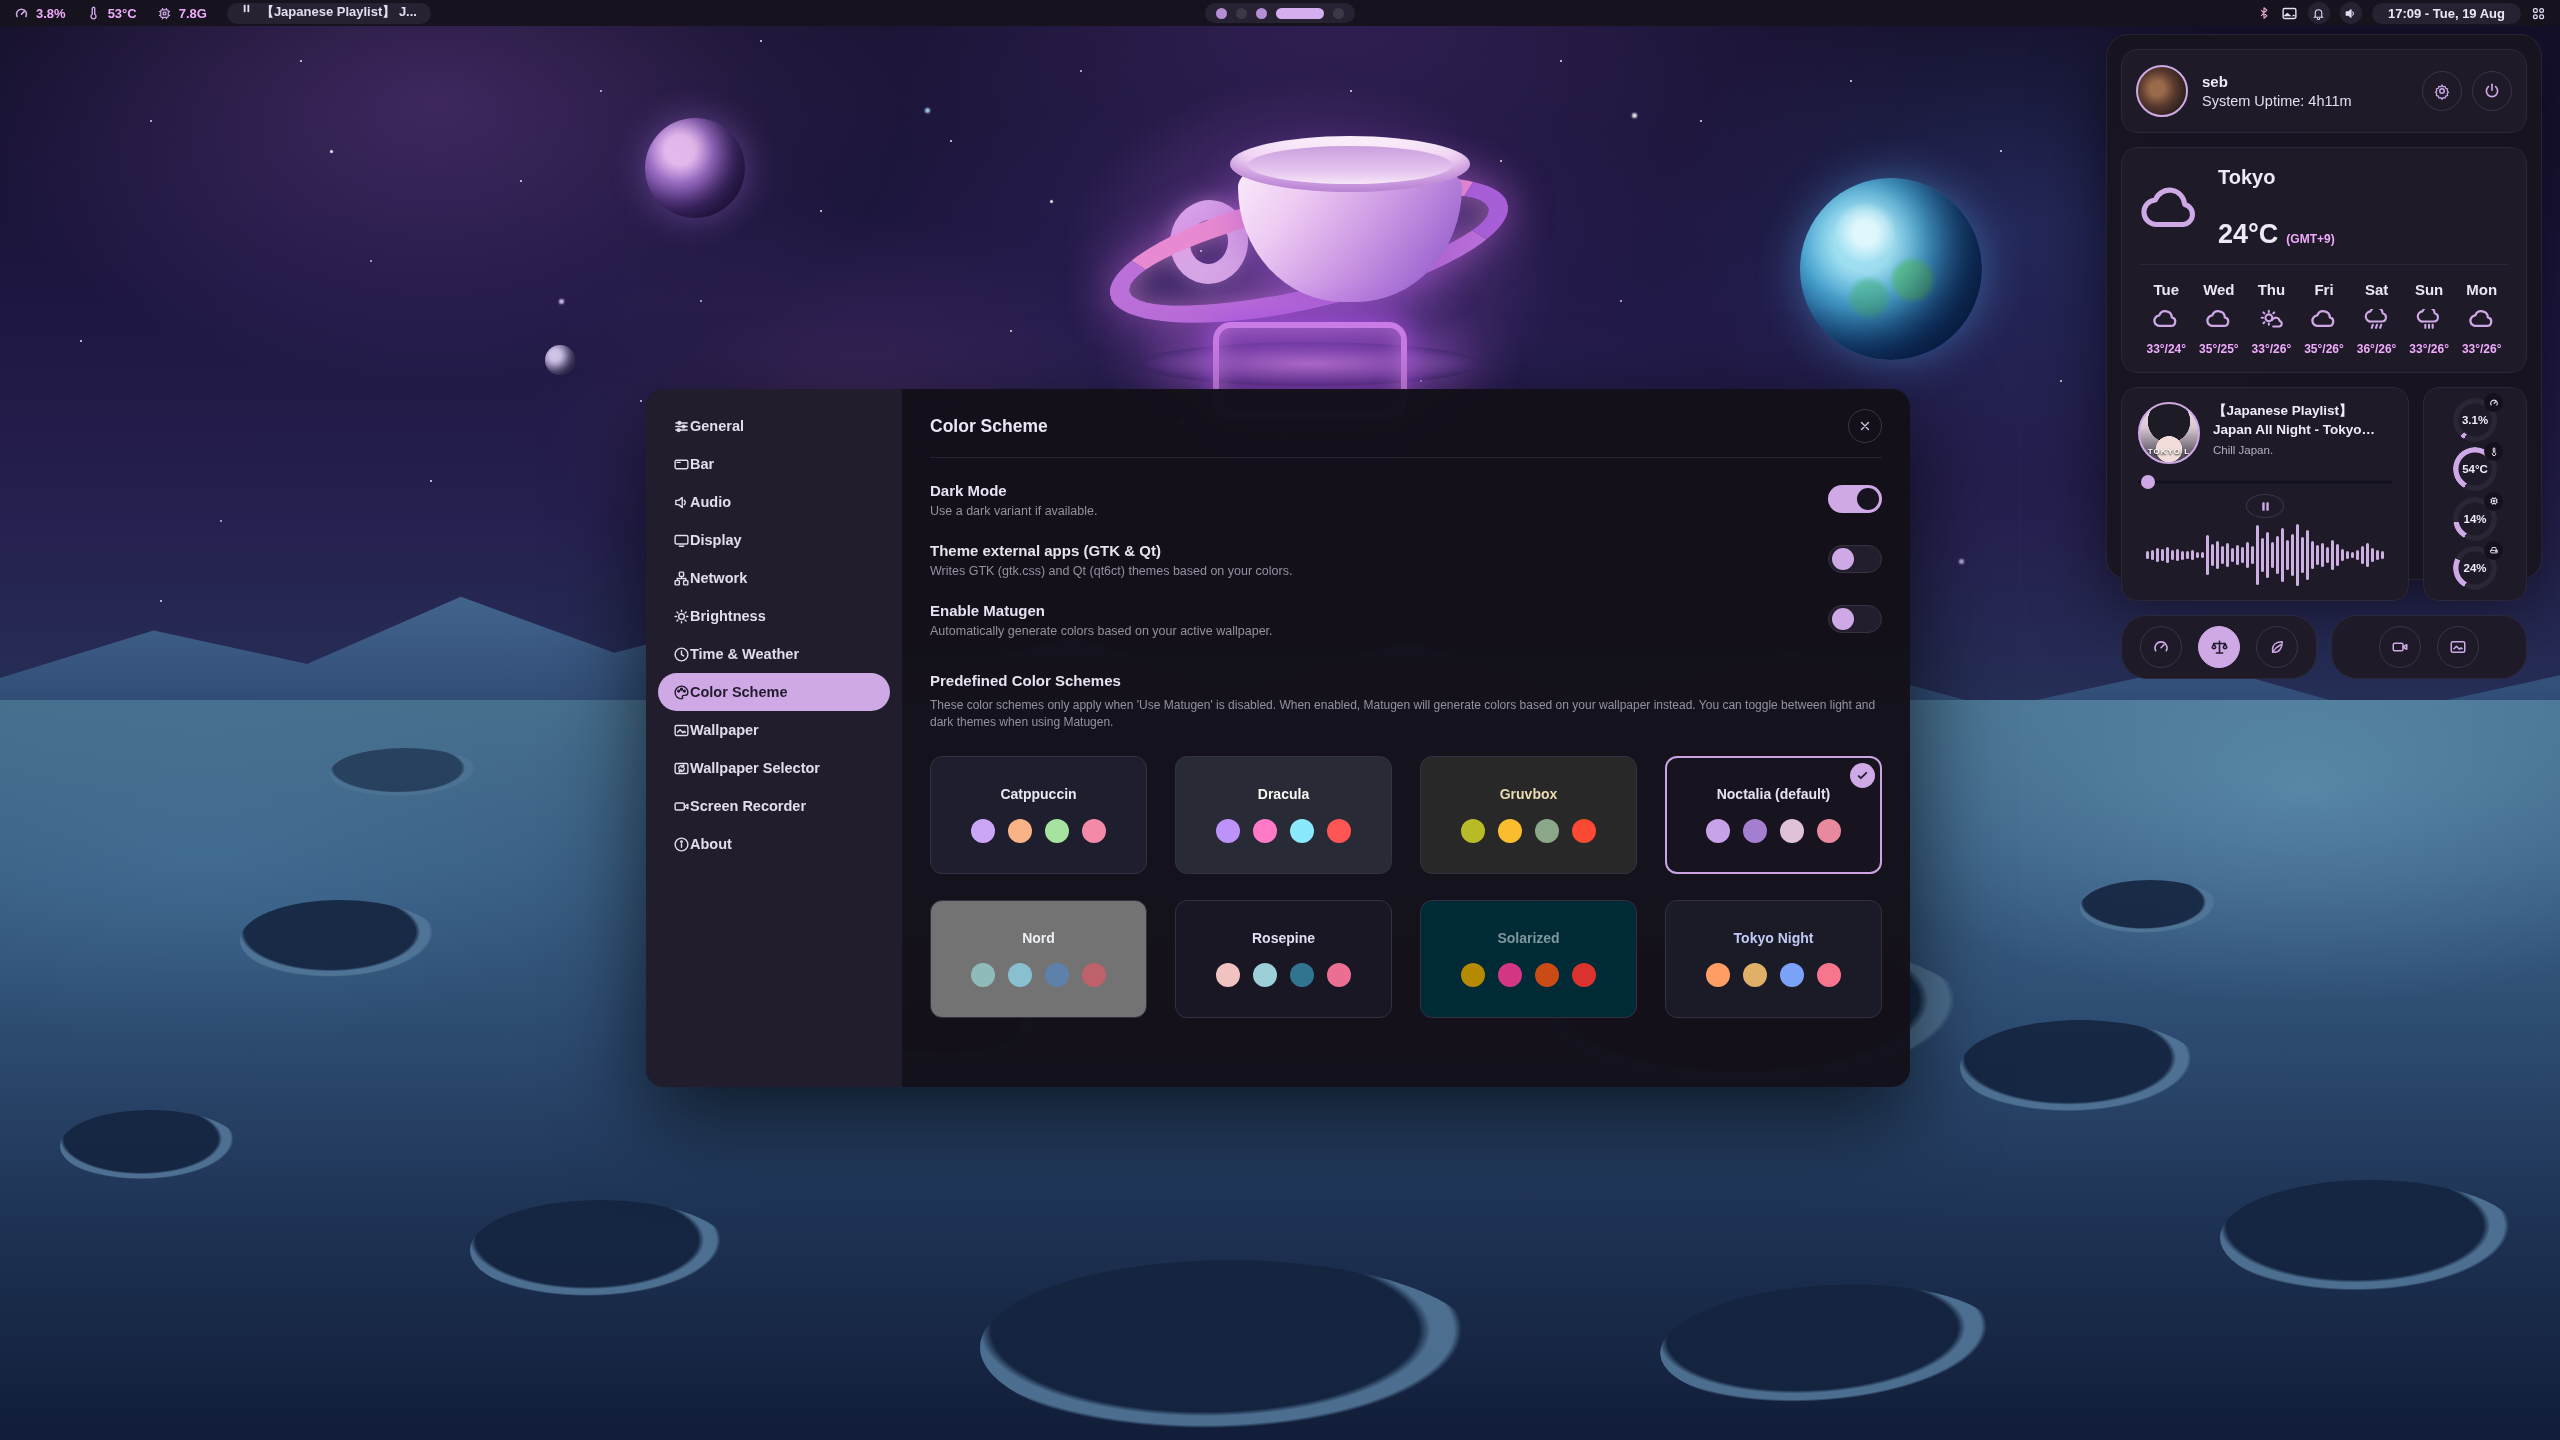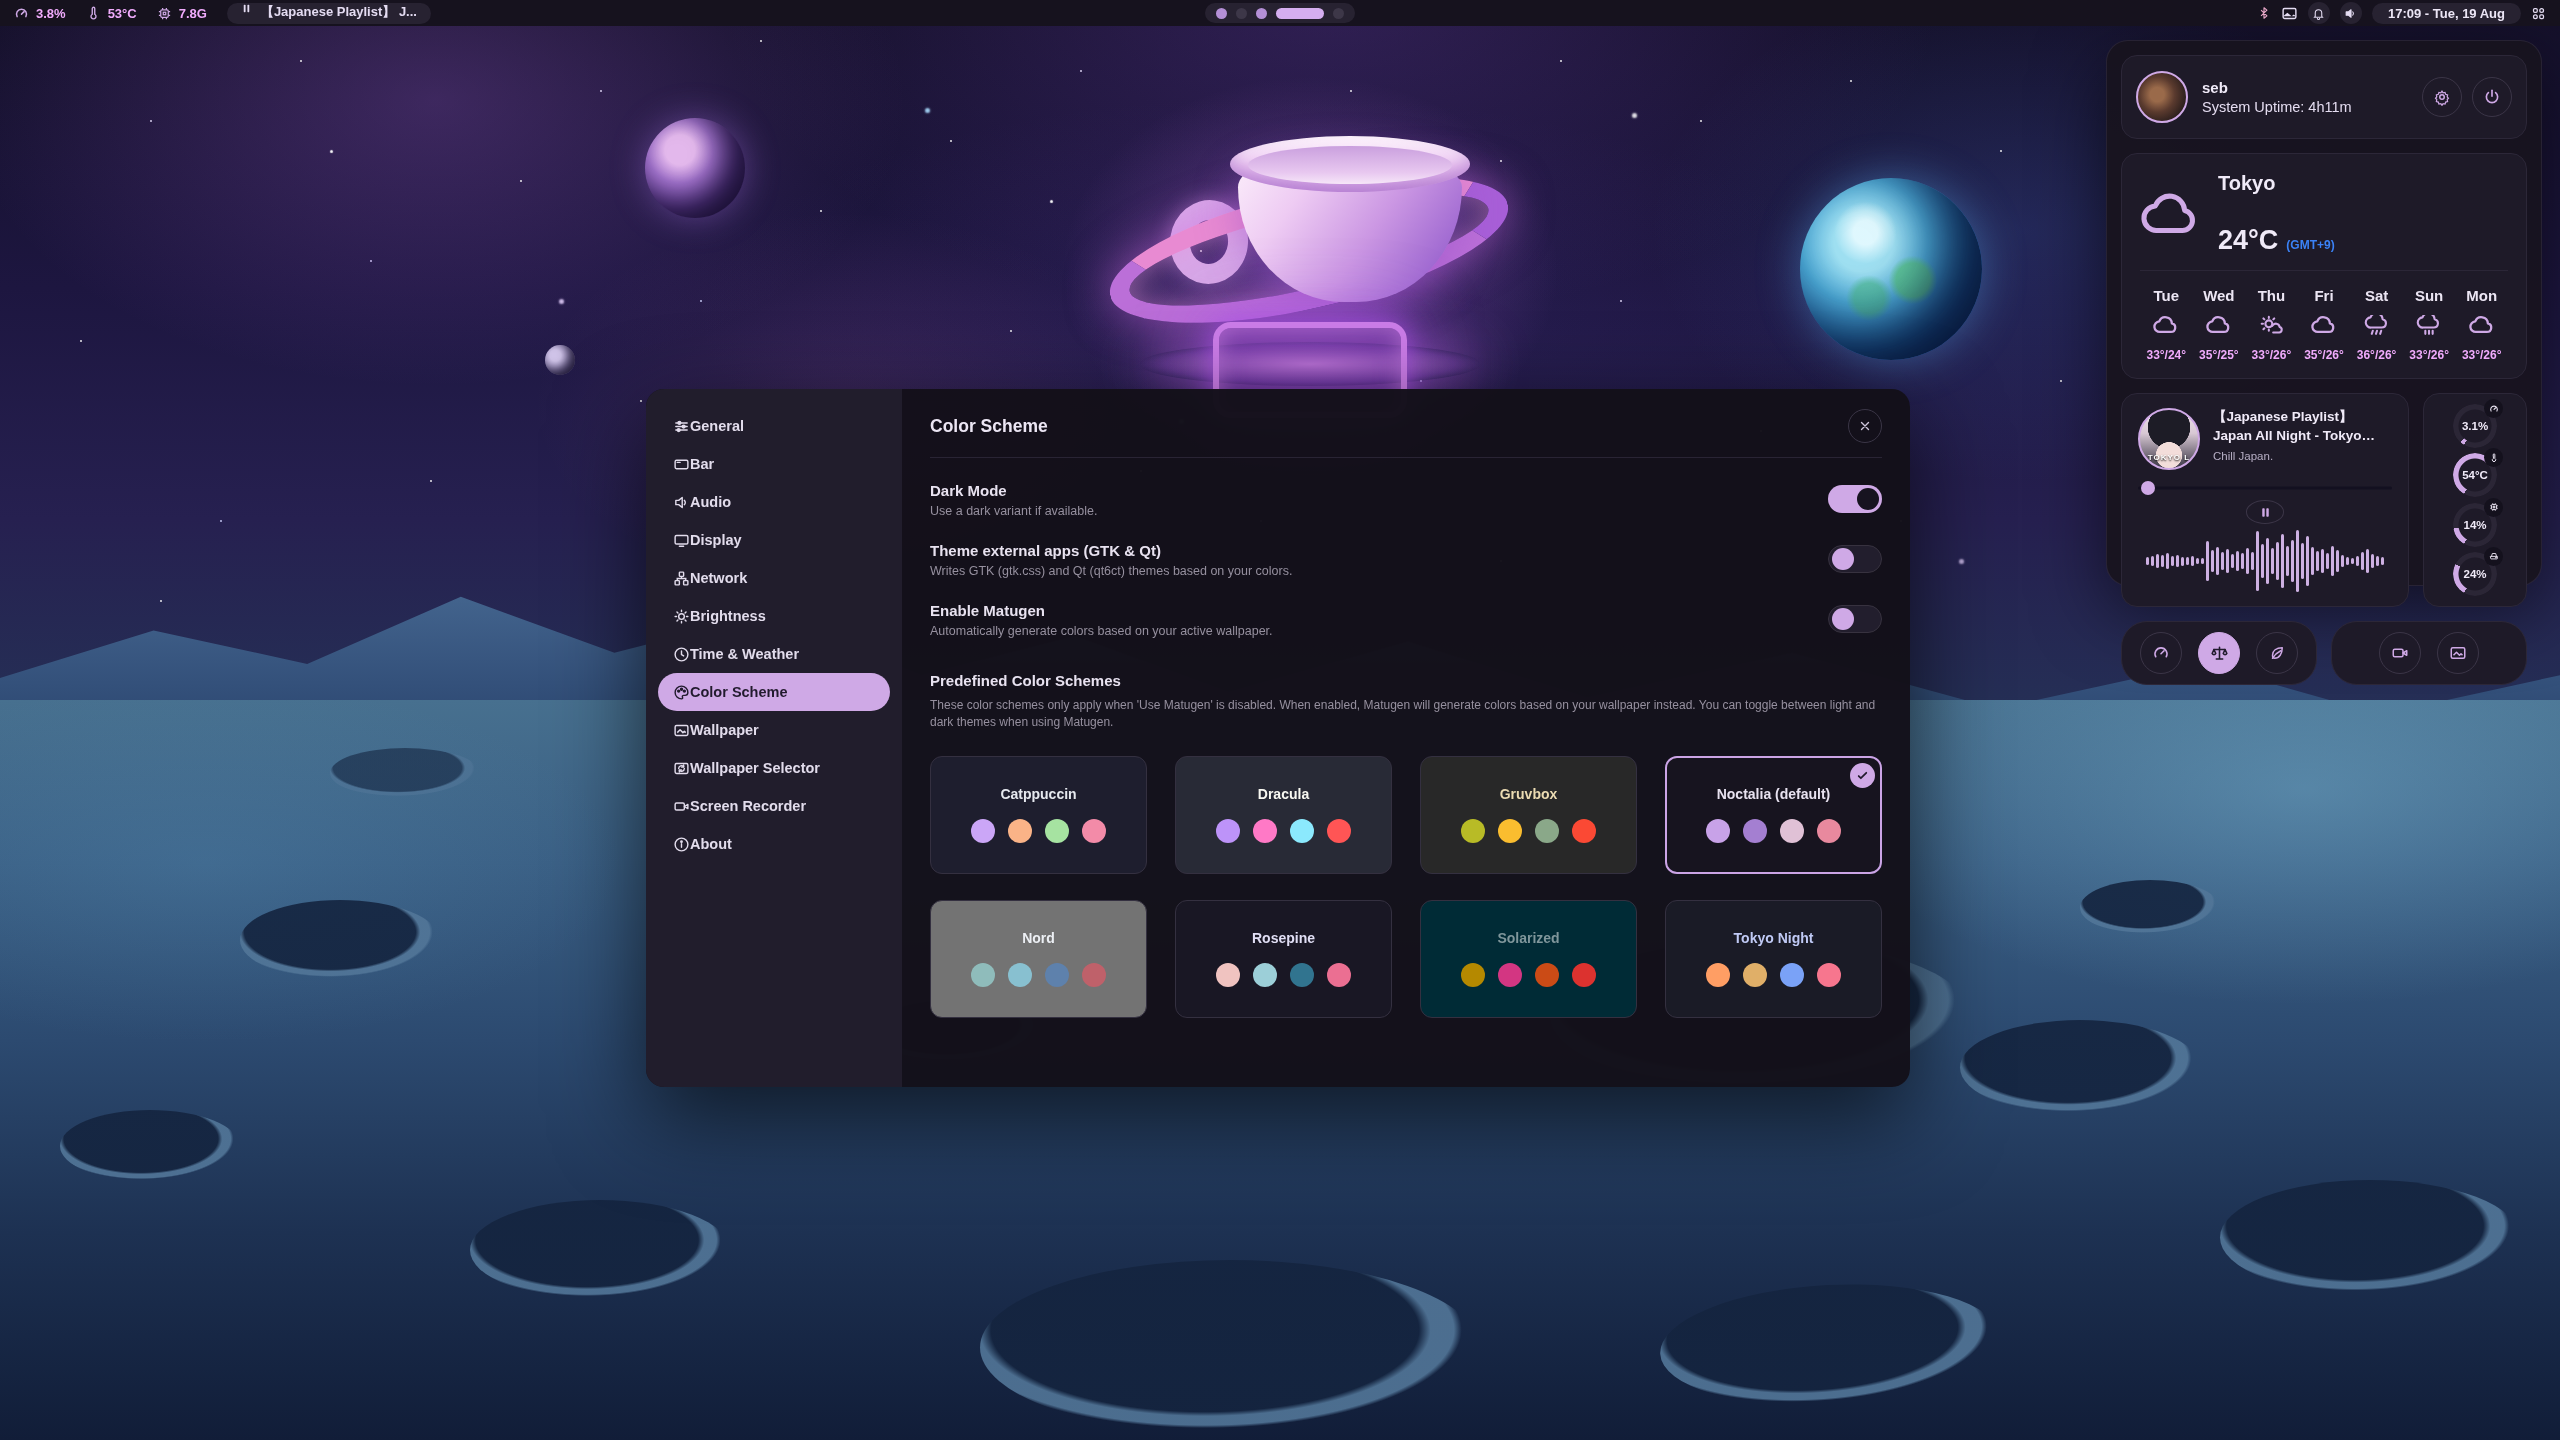--- a/index.html
+++ b/index.html
@@ -141,38 +141,38 @@
     display:flex; flex-direction:column; align-items:center; justify-content:center; gap:17px; }
   .scheme-card[data-selected="true"] { border:2px solid #cba4e6; }
   .sc-name { font-size:14px; font-weight:700; }
   .sc-dots { display:flex; gap:13px; }
   .sc-dot { width:24px; height:24px; border-radius:50%; }
   .sc-badge { display:none; position:absolute; top:5px; right:5px; width:25px; height:25px; border-radius:50%;
     background:#cfa9e6; color:#221b2e; align-items:center; justify-content:center; }
   .scheme-card[data-selected="true"] .sc-badge { display:flex; }
 
   
-  .panel { position:absolute; left:2106px; top:40px; width:436px; height:546px; border-radius:22px;
+  .panel { position:absolute; left:2106px; top:34px; width:436px; height:546px; border-radius:22px;
     background:rgba(24,20,31,.97); border:1px solid rgba(84,74,104,.28);
     box-shadow:0 24px 70px rgba(0,0,0,.55); z-index:45; padding:14px; }
   .pcard { background:#1e1a28; border:1px solid #2c2738; border-radius:16px; }
   .user { height:84px; display:flex; align-items:center; padding:0 14px; gap:14px; }
   .avatar { width:52px; height:52px; border-radius:50%; border:2px solid #cfa9e6;
     background:radial-gradient(circle at 40% 45%, #9a6a4a 0 18%, #5a3a2e 45%, #231a1a 80%); flex-shrink:0; }
   .u-name { font-size:15px; font-weight:700; color:#f0eaf8; }
   .u-uptime { font-size:14.5px; color:#e4dcf0; margin-top:3px; }
   .u-btns { margin-left:auto; display:flex; gap:10px; }
   .circ-btn { width:40px; height:40px; border-radius:50%; border:1px solid #3b3547; background:transparent;
     color:#cfa9e6; display:flex; align-items:center; justify-content:center; cursor:pointer; }
   .weather { margin-top:14px; padding:18px 18px 16px; }
   .w-top { display:flex; align-items:center; gap:16px; }
   .w-city { font-size:20px; font-weight:800; color:#f0eaf8; }
   .w-temp-row { display:flex; align-items:baseline; gap:8px; }
   .w-temp { font-size:27px; font-weight:800; color:#f0eaf8; }
-  .w-tz { font-size:12px; font-weight:700; color:#3b82f6;margin-top:43px; }
+  .w-tz { font-size:12px; font-weight:700; color:#f0abfc;margin-top:43px; }
   .w-div { height:1px; background:#2b2637; margin:14px 0 16px; }
   .w-days { display:grid; grid-template-columns:repeat(7,1fr); }
   .w-day { display:flex; flex-direction:column; align-items:center; gap:8px; }
   .wd-name { font-size:15px; font-weight:700; color:#ece6f4; }
   .wd-temps { font-size:12px; font-weight:600; color:#f0abfc; }
   .w-icon { height:28px; display:flex; align-items:center; color:#cfa9e6; }
   .mrow { margin-top:14px; display:flex; gap:14px; height:214px; }
   .media { flex:1; padding:14px 16px; display:flex; flex-direction:column; }
   .m-top { display:flex; gap:13px; }
   .art { width:62px; height:62px; border-radius:50%; border:2px solid #cfa9e6; flex-shrink:0; position:relative; overflow:hidden;

